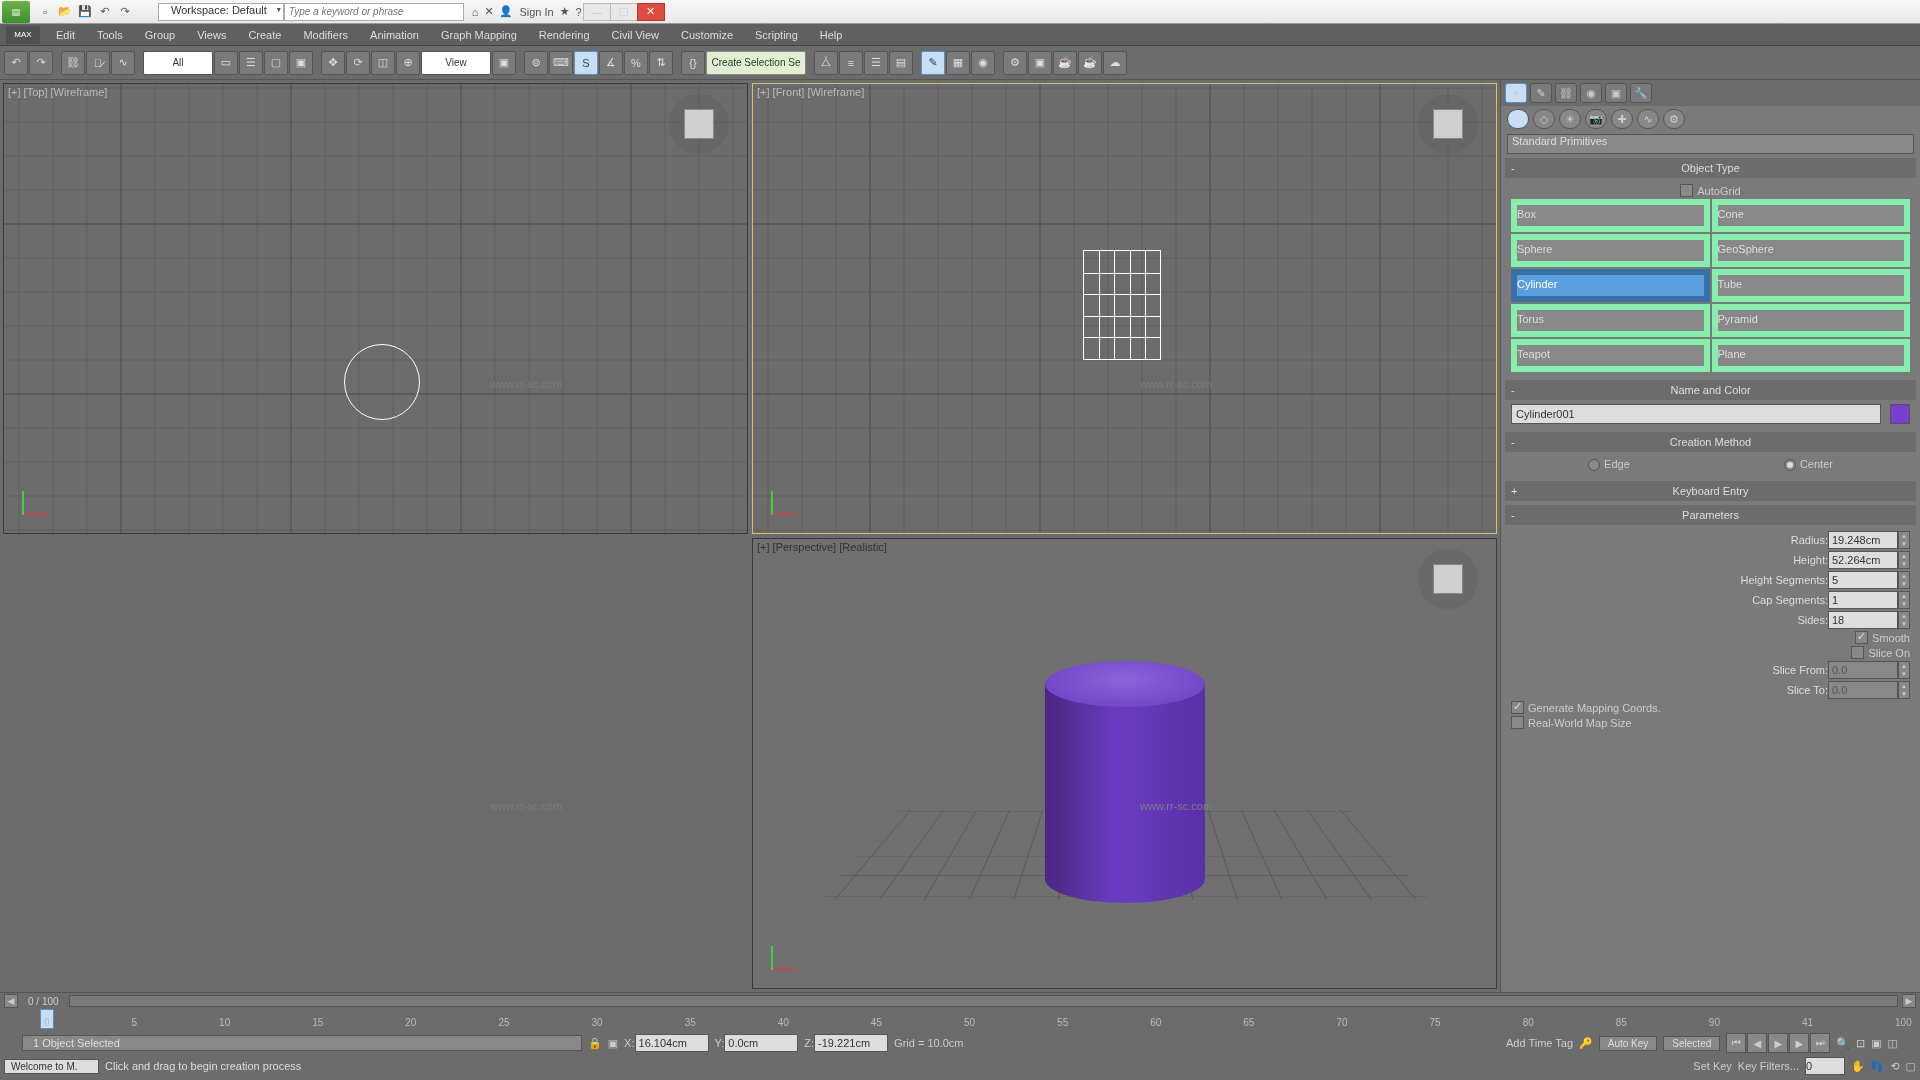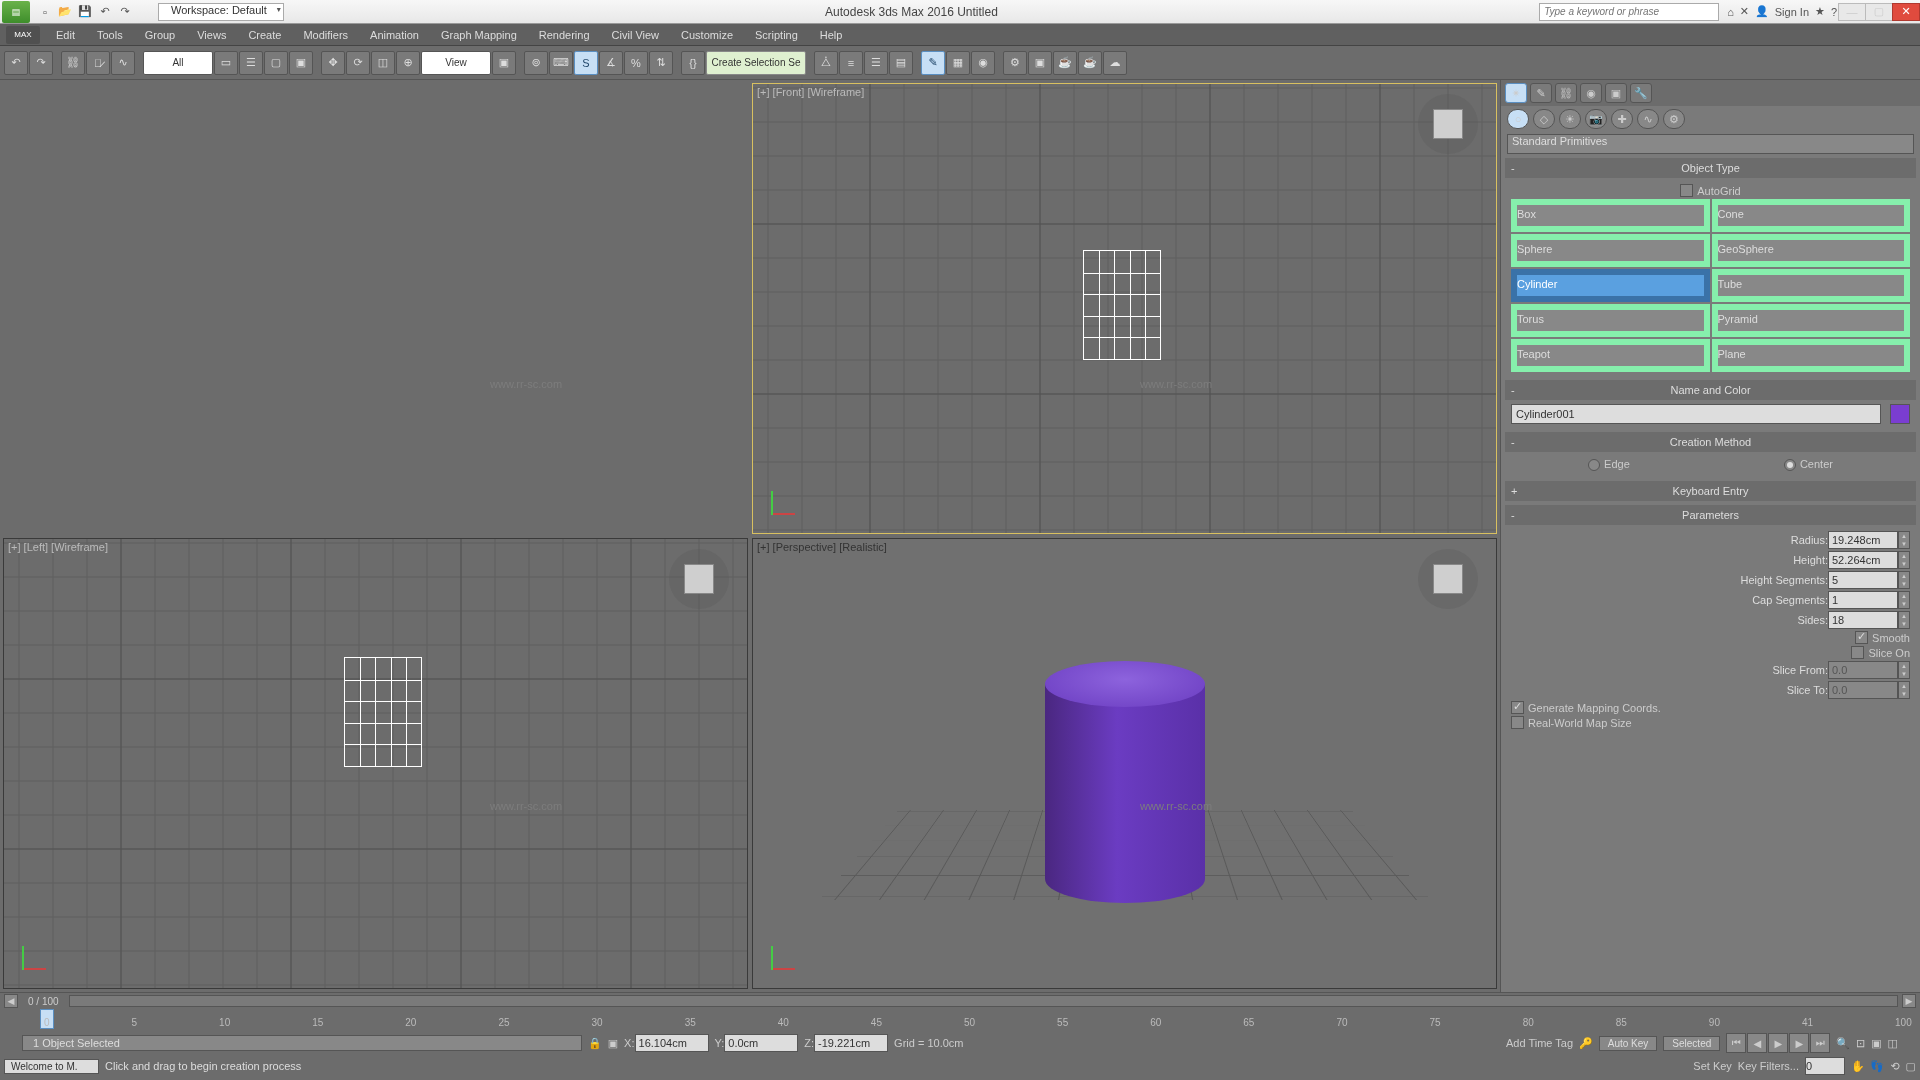--- a/index.html
+++ b/index.html
@@ -107,21 +107,20 @@
 <div class="titlebar">
   <div class="menu-drop">▤</div>
   <div class="qat">
     <span>▫</span>
     <span>📂</span>
     <span>💾</span>
     <span>↶</span>
     <span>↷</span>
   </div>
   <div class="ws">Workspace: Default</div>
-  <div class="title">Autodesk 3ds Max 2016   Untitled</div>
   <input class="search" placeholder="Type a keyword or phrase" style="">
   <div class="right">
     <span>⌂</span>
     <span>✕</span>
     <span>👤</span>
     <span>Sign In</span>
     <span>★</span>
     <span>?</span>
   </div>
   <div class="winbtn">—</div>
@@ -187,45 +186,36 @@
   <div class="tb">◉</div>
   <div class="tb sep"></div>
   <div class="tb">⚙</div>
   <div class="tb">▣</div>
   <div class="tb">☕</div>
   <div class="tb">☕</div>
   <div class="tb">☁</div>
 </div>
 
 <div class="main">
+  <div class="vp top">
+    <div class="grid"></div>
+    <div class="vplabel">[+] [Top] [Wireframe]</div>
+    <div class="circle-wire" style="left:340px;top:260px;width:76px;height:76px"></div>
+    <div class="axis">
+        <div class="x"></div>
+        <div class="y"></div>
+      </div>
+    <div class="viewcube">
+        <div class="cube"></div>
+      </div>
+  </div>
   <div class="vp front">
     <div class="grid"></div>
     <div class="vplabel">[+] [Front] [Wireframe]</div>
     <div class="box-wire" style="left:330px;top:166px;width:78px;height:110px">
-      <div class="vline" style="left:20%"></div>
-        <div class="vline" style="left:40%"></div>
-        <div class="vline" style="left:60%"></div>
-        <div class="vline" style="left:80%"></div>
-      <div class="hline" style="top:20%"></div>
-        <div class="hline" style="top:40%"></div>
-        <div class="hline" style="top:60%"></div>
-        <div class="hline" style="top:80%"></div>
-    </div>
-    <div class="axis">
-        <div class="x"></div>
-        <div class="y"></div>
-      </div>
-    <div class="viewcube">
-        <div class="cube"></div>
-      </div>
-  </div>
-  <div class="vp left">
-    <div class="grid"></div>
-    <div class="vplabel">[+] [Left] [Wireframe]</div>
-    <div class="box-wire" style="left:340px;top:118px;width:78px;height:110px">
       <div class="vline" style="left:20%"></div>
         <div class="vline" style="left:40%"></div>
         <div class="vline" style="left:60%"></div>
         <div class="vline" style="left:80%"></div>
       <div class="hline" style="top:20%"></div>
         <div class="hline" style="top:40%"></div>
         <div class="hline" style="top:60%"></div>
         <div class="hline" style="top:80%"></div>
     </div>
     <div class="axis">

